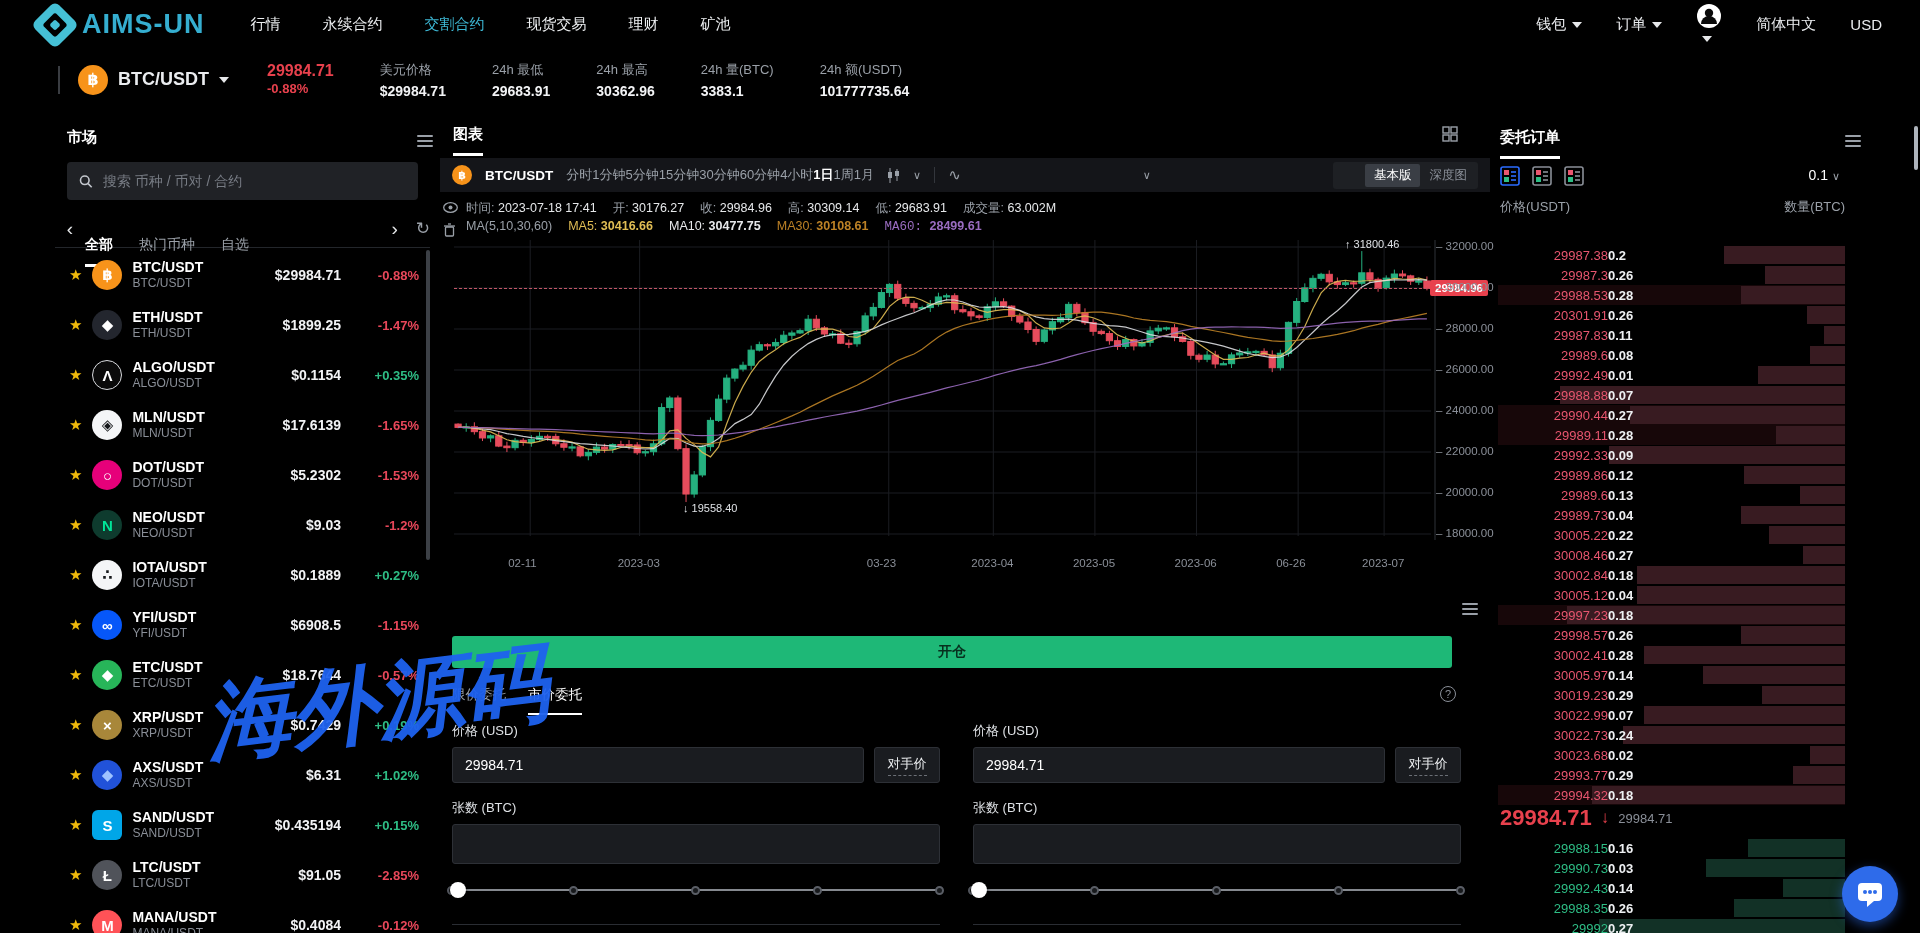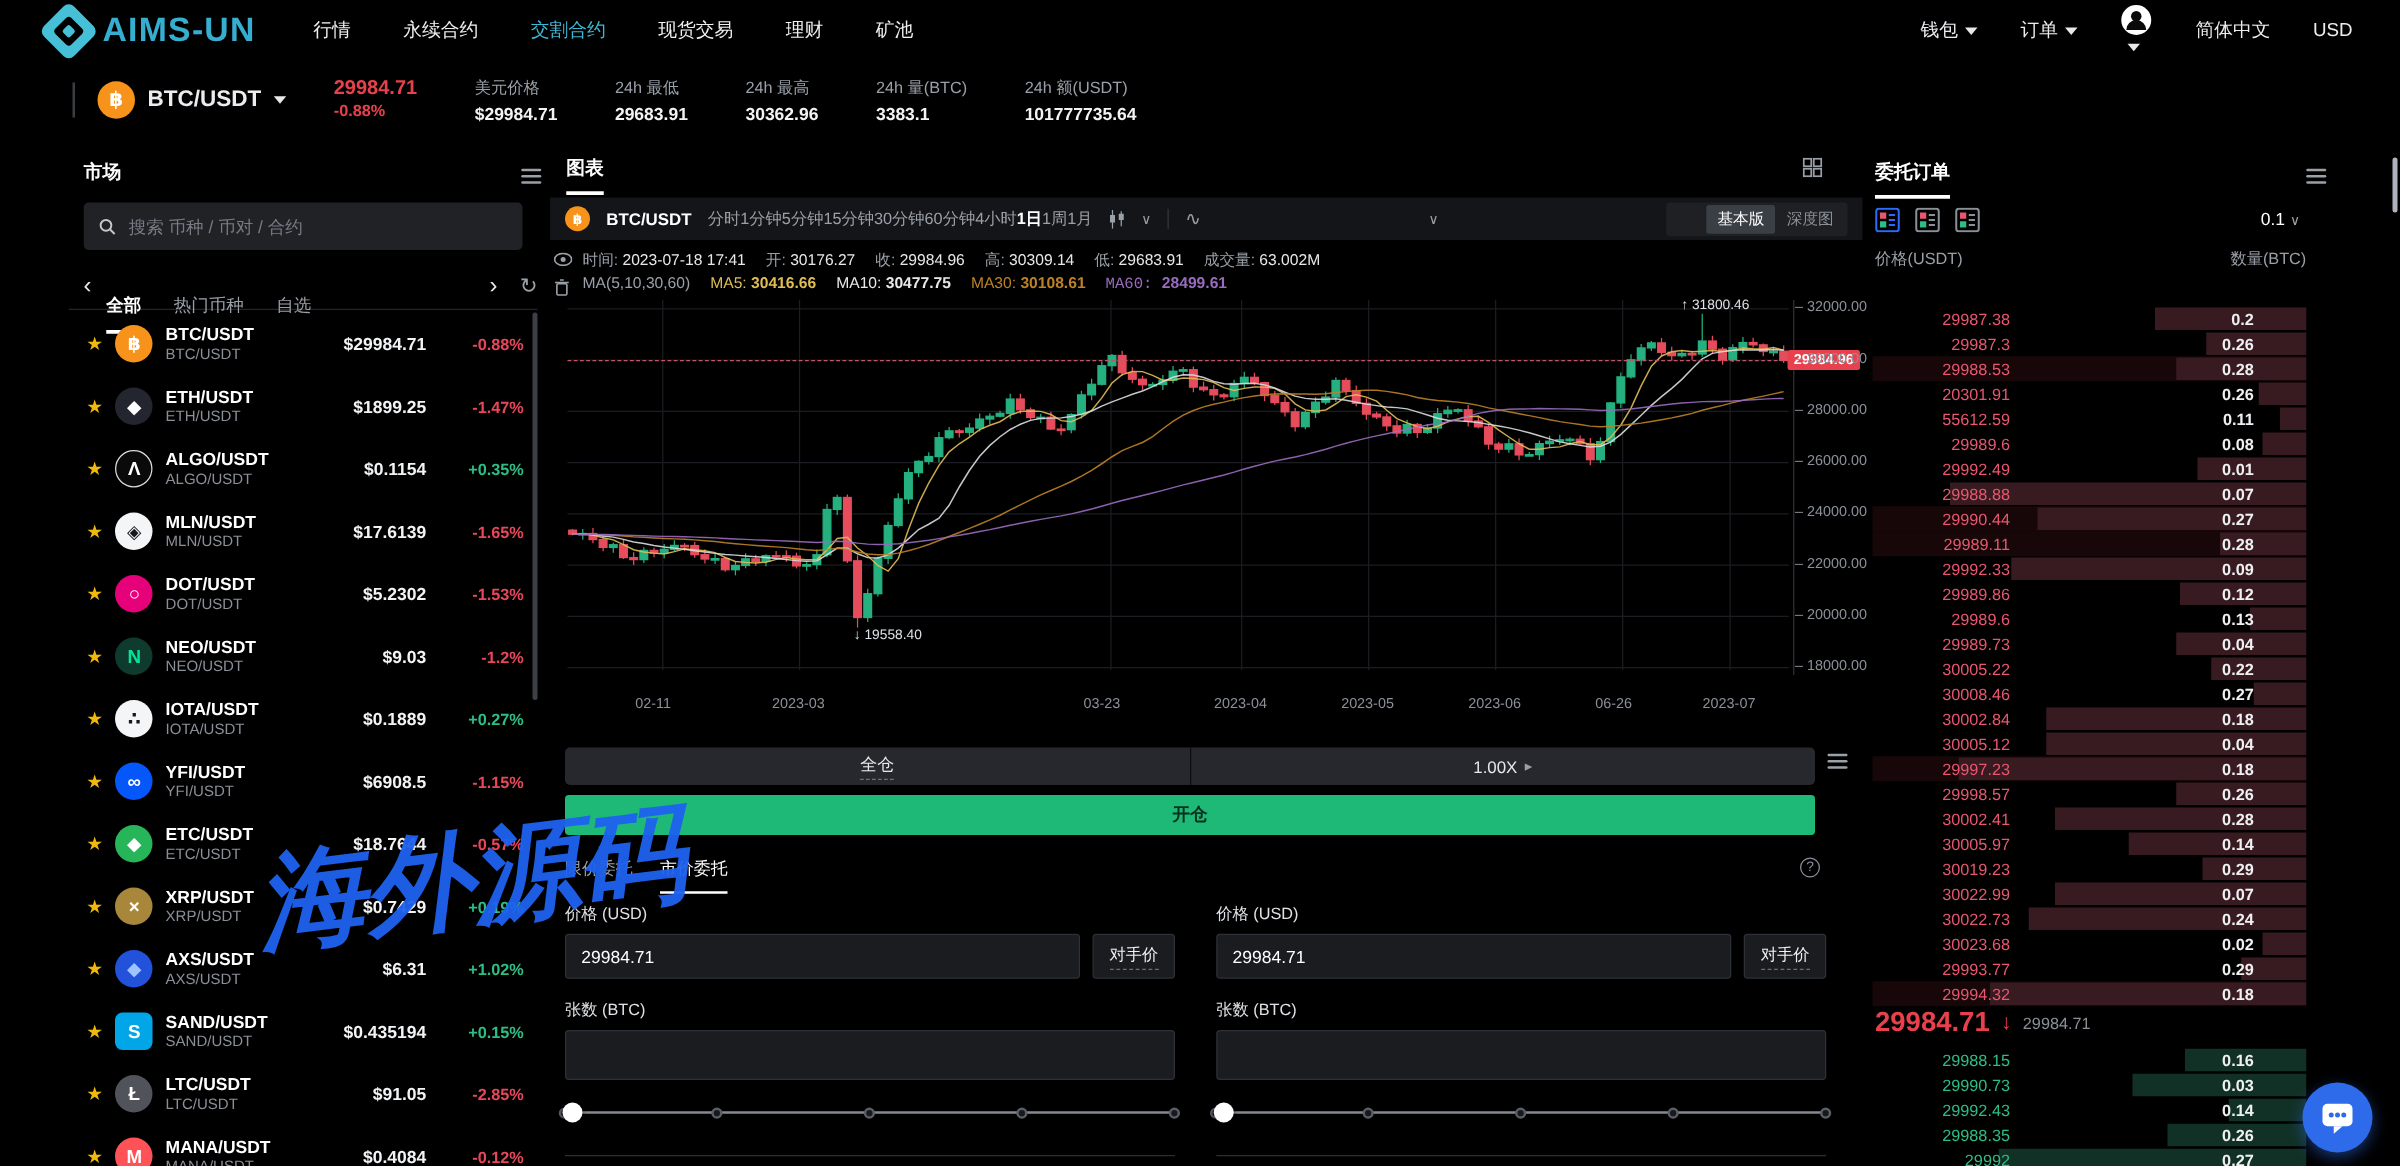--- a/index.html
+++ b/index.html
@@ -112,21 +112,21 @@
   .ob-prec{position:absolute;left:270px;top:57px;width:80px;text-align:right;font-size:14px;color:#fff;cursor:pointer;}
   .ob-cols{position:absolute;left:10px;top:88px;width:345px;display:flex;justify-content:space-between;font-size:13px;color:#9aa0a8;}
   .ob-rows{position:absolute;left:8px;width:347px;}
   .ob-asks{top:135px;} .ob-bids{top:728px;}
   .ob-row{position:relative;height:20px;display:flex;align-items:center;font-size:13px;cursor:pointer;}
   .ob-bar{position:absolute;right:0;top:1px;bottom:1px;}
   .ob-bar.ask{background:#381b21;} .ob-bar.bid{background:#123126;}
   .ob-row.flash-ask{background:rgba(230,70,90,0.10);}
   .ob-price{width:110px;text-align:right;position:relative;z-index:1;}
   .ob-price.ask{color:#e8566f;} .ob-price.bid{color:#2ebd85;}
-  .ob-qty{flex:1;text-align:right;padding-right:42px;color:#eef0f2;font-weight:bold;position:relative;z-index:1;}
+  .ob-qty{flex:1;padding-right:42px;color:#eef0f2;font-weight:bold;position:relative;z-index:1;}
   .ob-cur{position:absolute;left:10px;top:695px;display:flex;align-items:center;gap:9px;}
   .ob-cur .big{font-size:22px;font-weight:bold;color:#e8414d;}
   .ob-cur .arr{font-size:17px;color:#e8414d;font-weight:bold;}
   .ob-cur .sub{font-size:13px;color:#8a8f98;}
   .ob-scroll{position:absolute;right:2px;top:16px;width:4px;height:44px;background:#aeb4bc;border-radius:2px;}
   
   .watermark{position:absolute;left:205px;top:645px;font-size:86px;font-weight:bold;font-style:italic;color:#1e62f0;opacity:.95;transform:rotate(-7deg);white-space:nowrap;pointer-events:none;z-index:50;}
   .chat-fab{position:absolute;left:1842px;top:866px;width:56px;height:56px;border-radius:50%;background:#2e6bea;display:flex;align-items:center;justify-content:center;cursor:pointer;z-index:40;box-shadow:0 4px 12px rgba(46,107,234,.5);}
   svg{display:block;}
 </style>
@@ -712,29 +712,20 @@
         <div class="x-label" style="left: 426.765px;">03-23</div>
         <div class="x-label" style="left: 531.304px;">2023-04</div>
         <div class="x-label" style="left: 632.912px;">2023-05</div>
         <div class="x-label" style="left: 734.52px;">2023-06</div>
         <div class="x-label" style="left: 836.128px;">06-26</div>
         <div class="x-label" style="left: 922.104px;">2023-07</div>
       </div>
   </section>
 
   <section class="tradep">
-    <div class="seg">
-      <div class="seg-half">
-          <span class="dashed-u">全仓</span>
-        </div>
-      <div class="seg-half">
-          <span>1.00X</span>
-          <span class="lev-arrow">▸</span>
-        </div>
-    </div>
     <span class="burger tr-burger">
         <i></i>
         <i></i>
         <i></i>
       </span>
     <div class="open-btn">开仓</div>
     <div class="tr-tabs">
       <span class="tr-tab">限价委托</span>
       <span class="tr-tab active">市价委托</span>
     </div>
@@ -853,21 +844,21 @@
           <span class="ob-price ask">29988.53</span>
           <span class="ob-qty">0.28</span>
         </div>
         <div class="ob-row">
           <div class="ob-bar ask" style="width: 11%;"></div>
           <span class="ob-price ask">20301.91</span>
           <span class="ob-qty">0.26</span>
         </div>
         <div class="ob-row">
           <div class="ob-bar ask" style="width: 6%;"></div>
-          <span class="ob-price ask">55612.59</span>
+          <span class="ob-price ask">29987.83</span>
           <span class="ob-qty">0.11</span>
         </div>
         <div class="ob-row">
           <div class="ob-bar ask" style="width: 10%;"></div>
           <span class="ob-price ask">29989.6</span>
           <span class="ob-qty">0.08</span>
         </div>
         <div class="ob-row">
           <div class="ob-bar ask" style="width: 25%;"></div>
           <span class="ob-price ask">29992.49</span>

